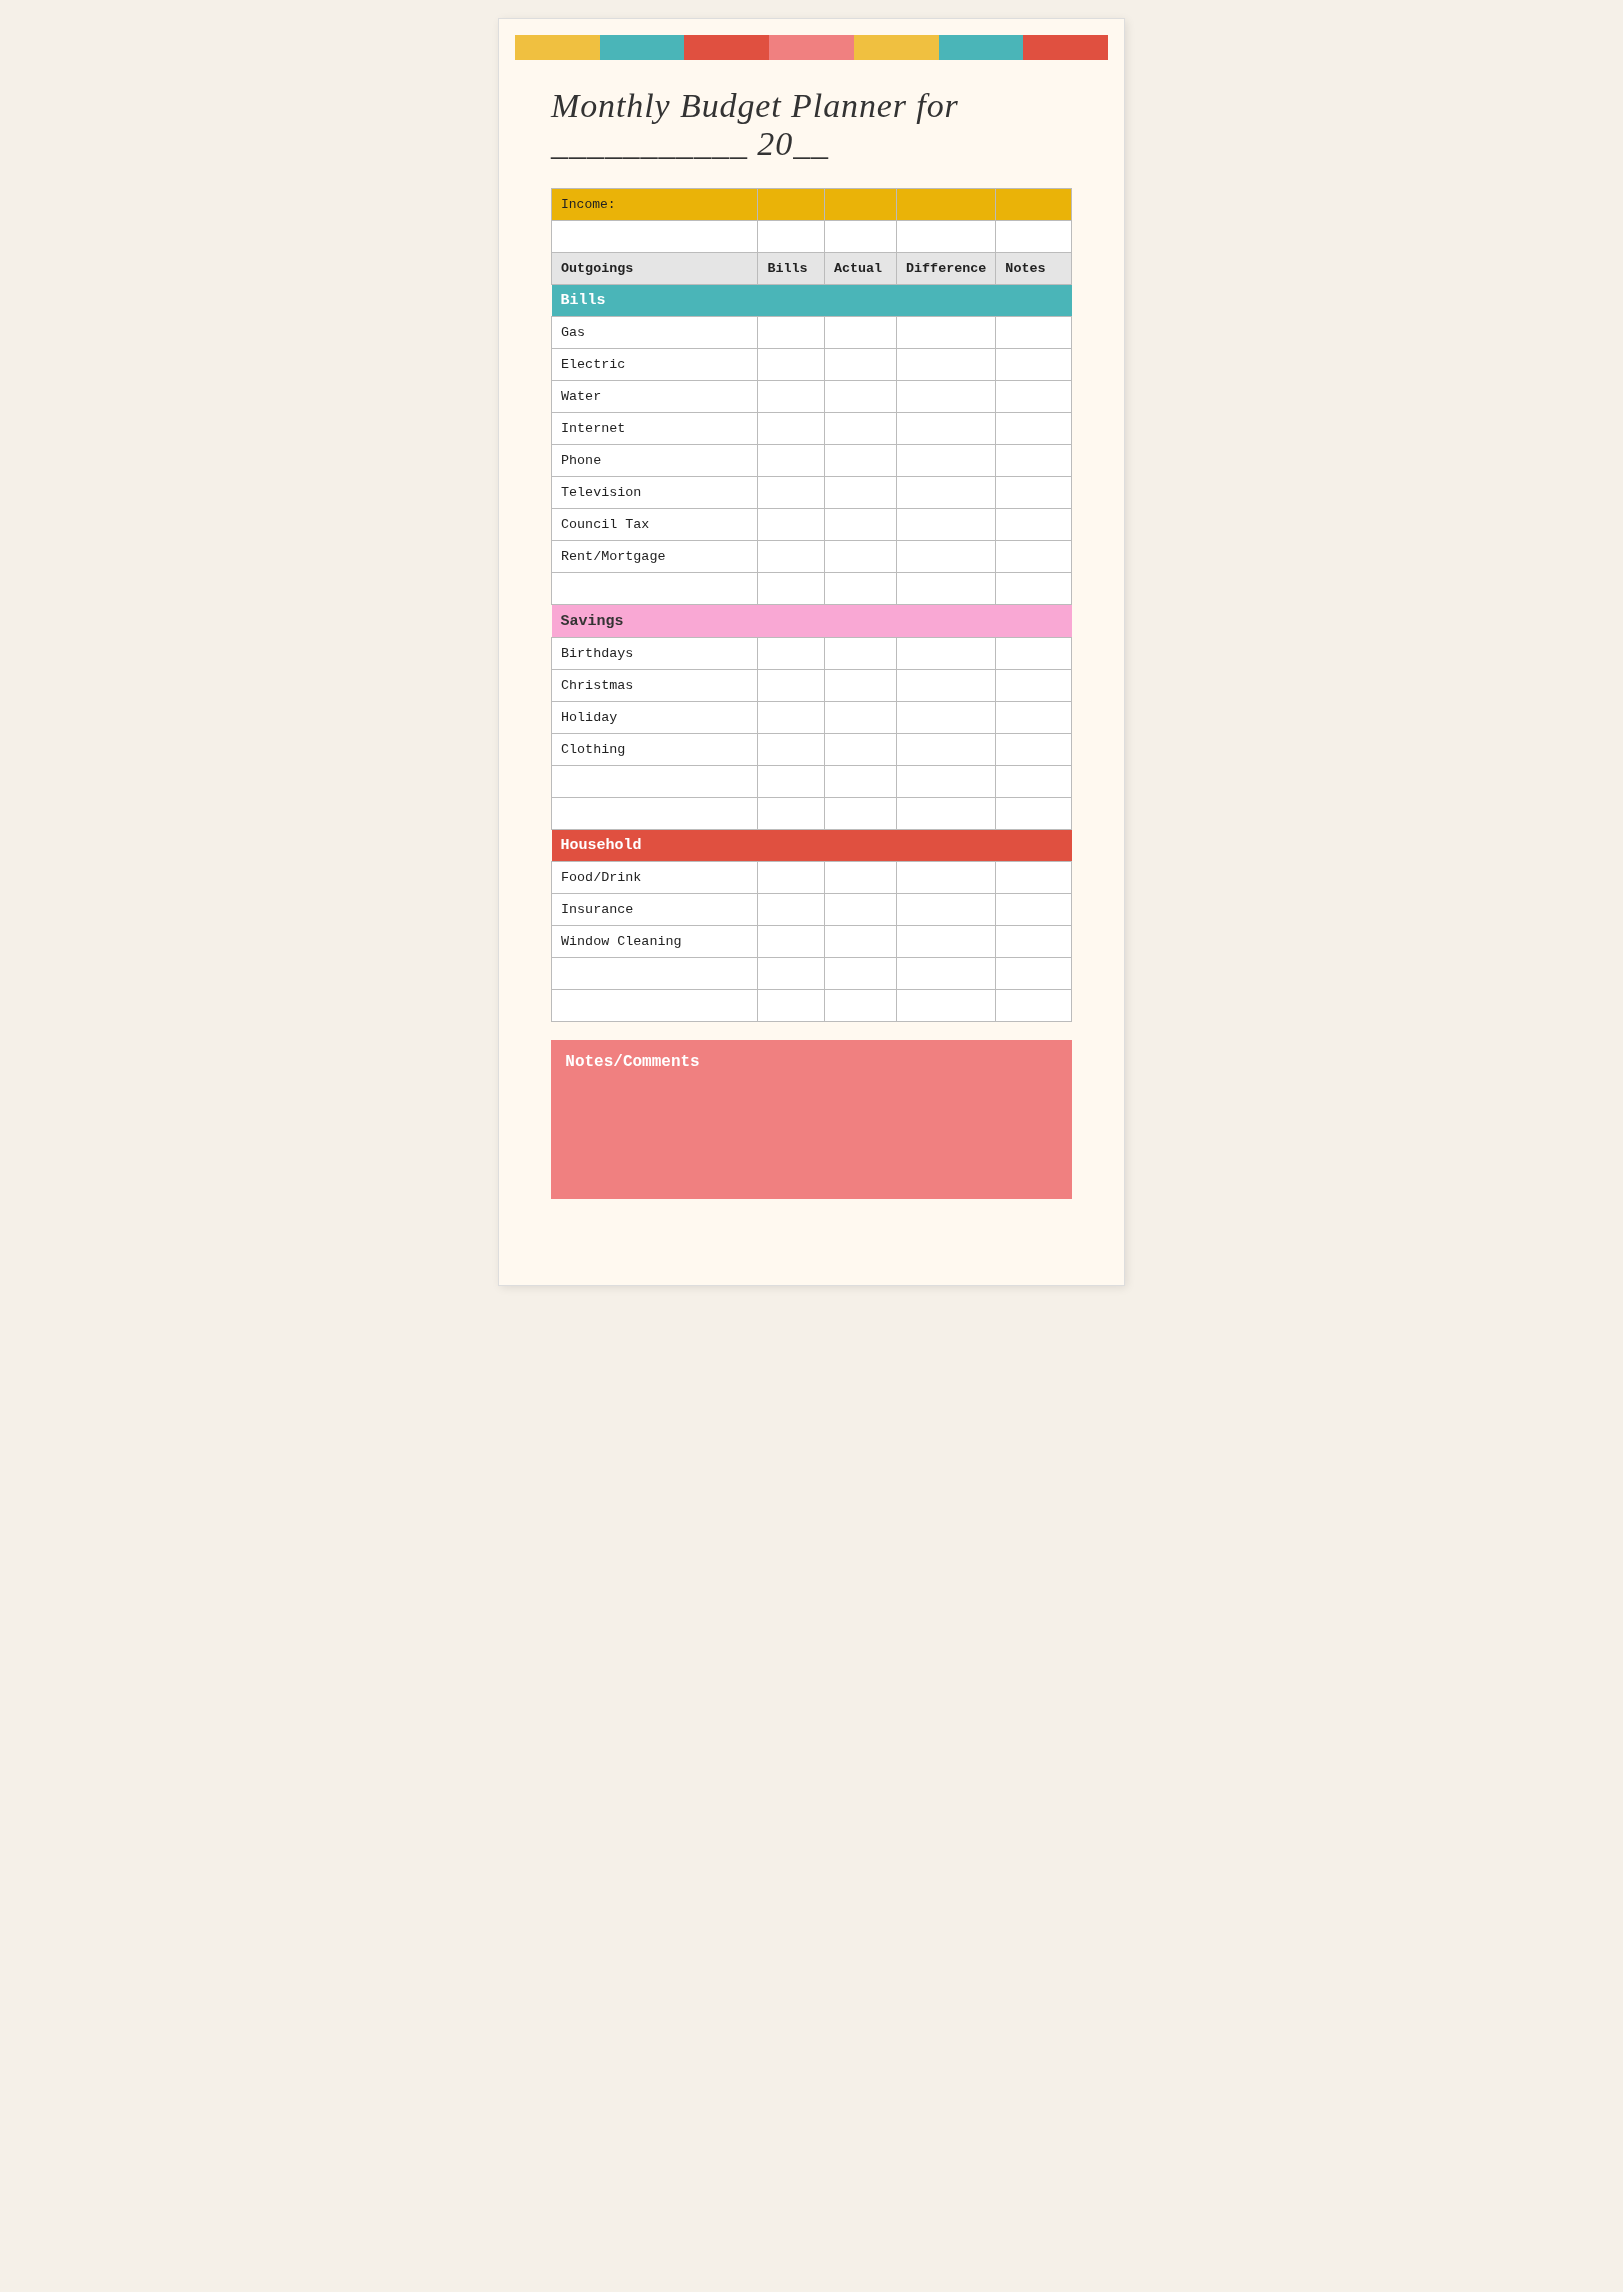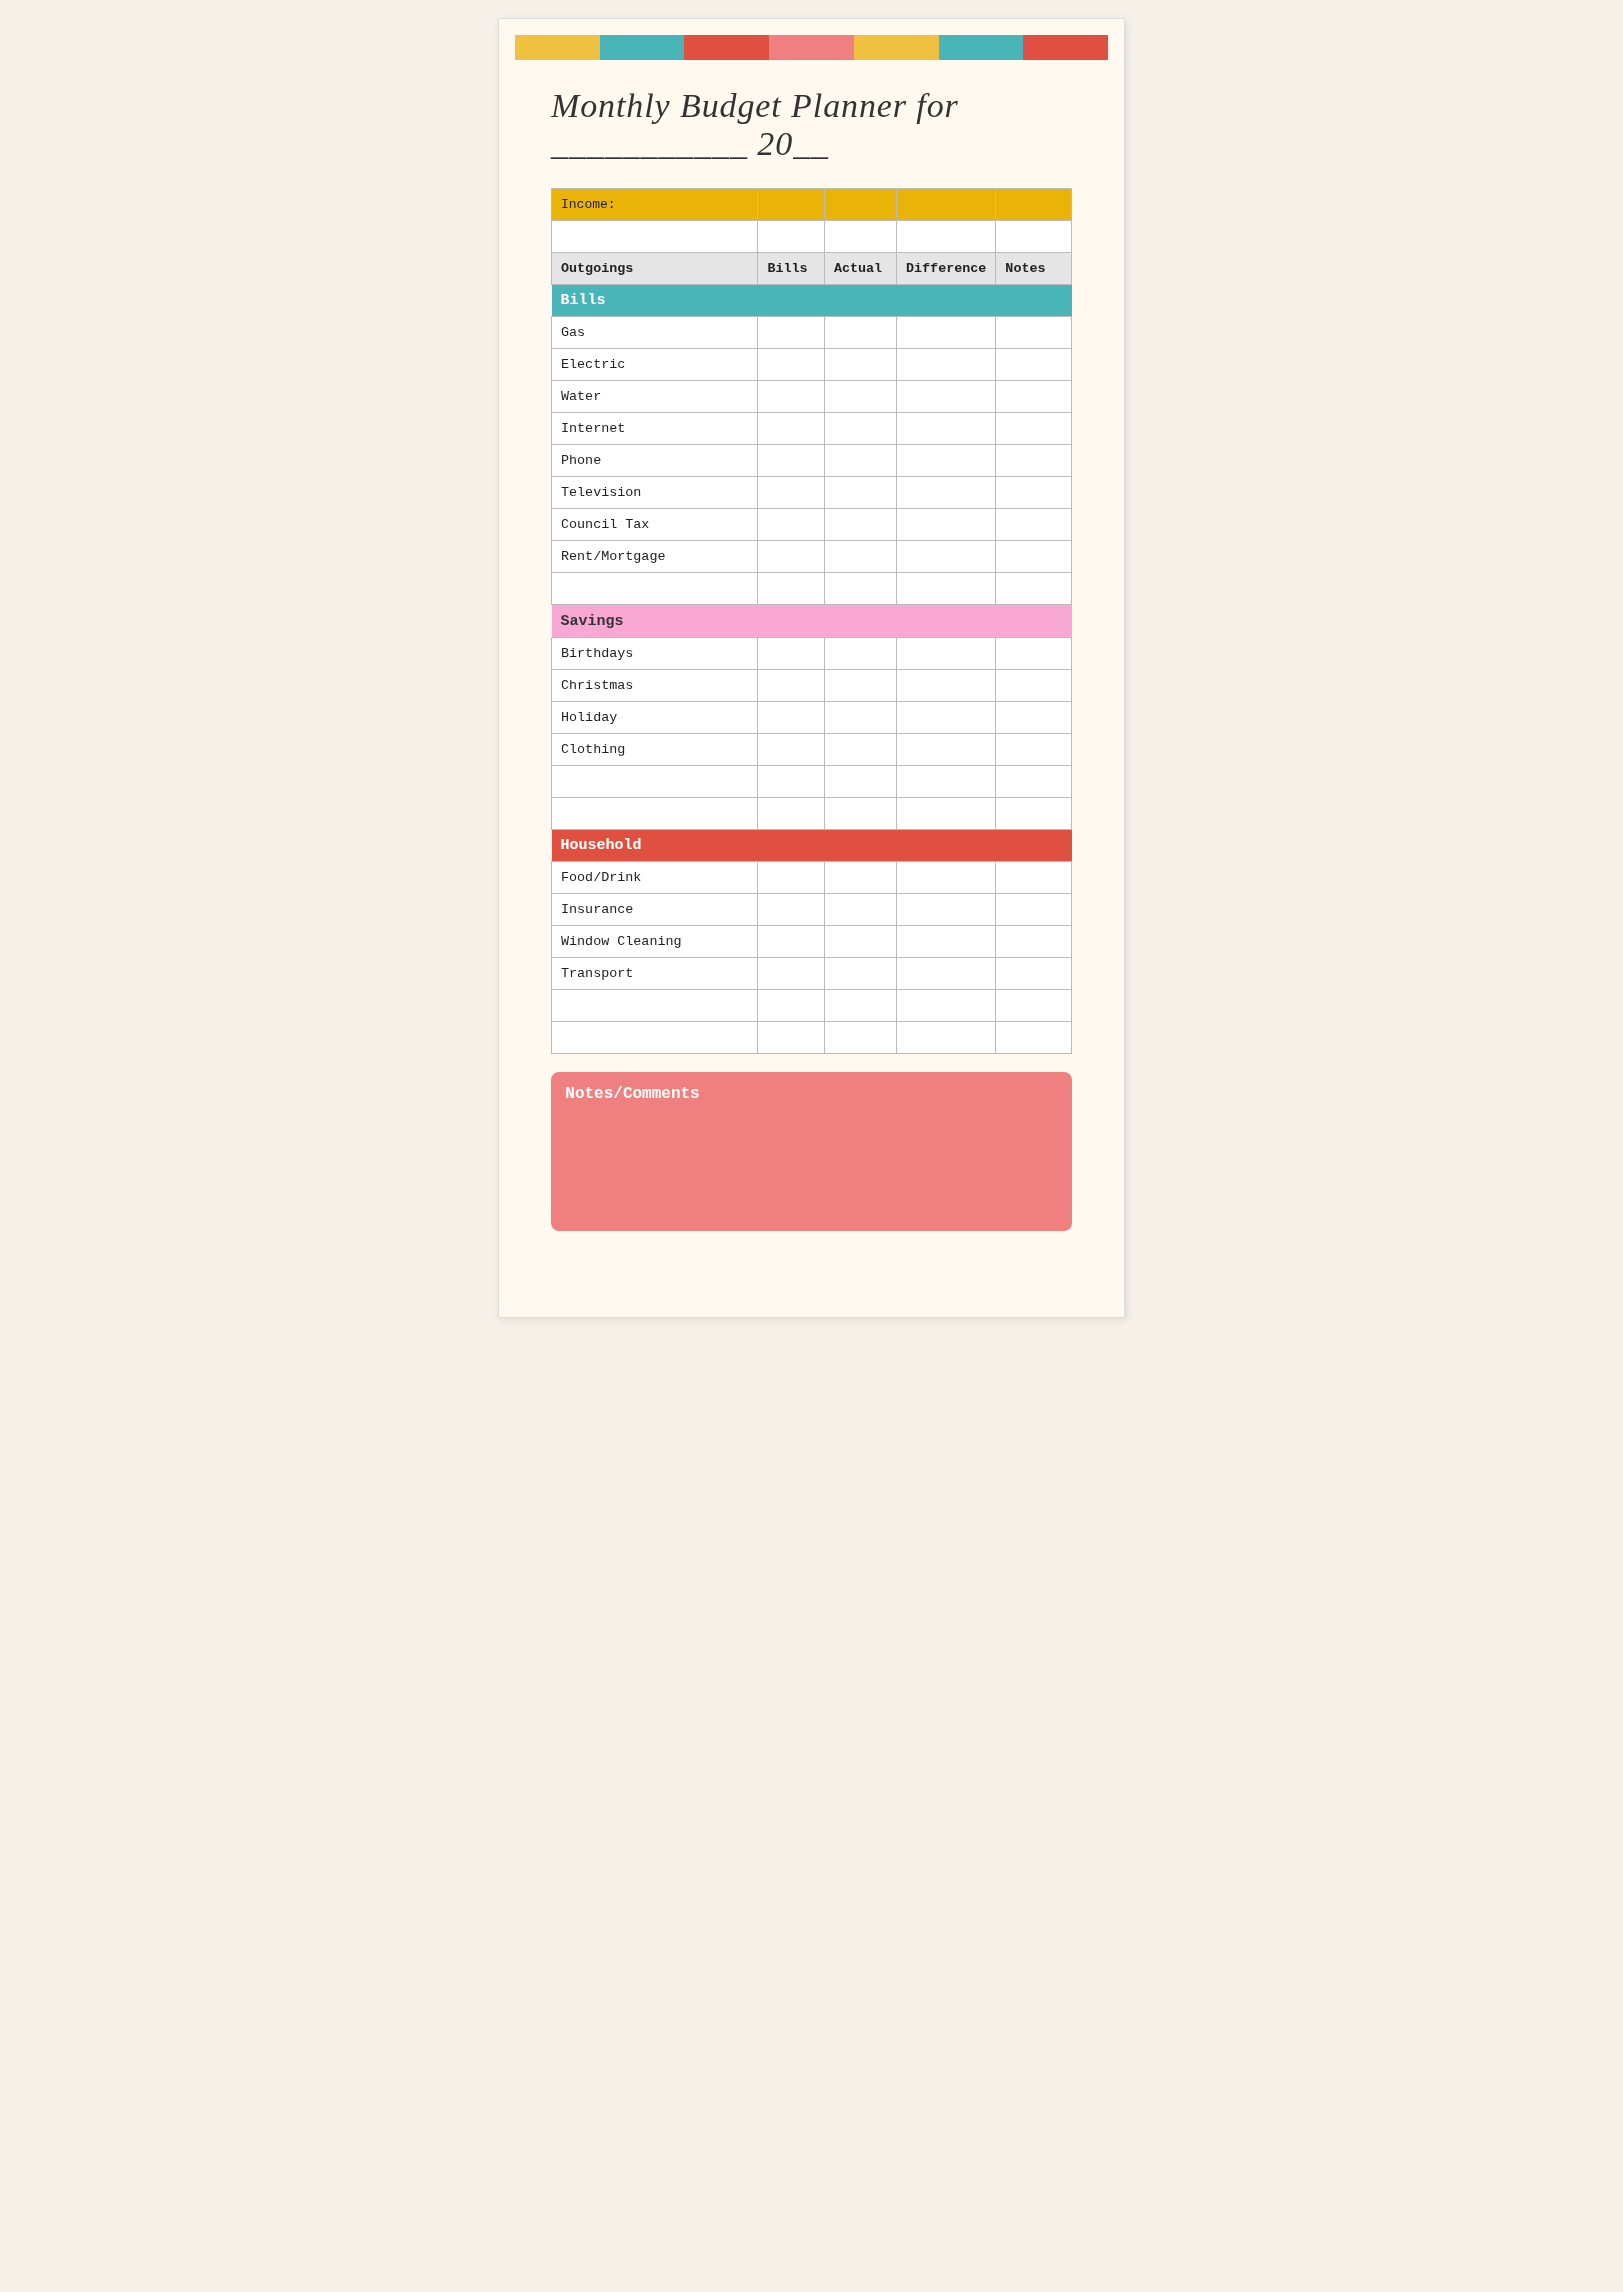--- a/index.html
+++ b/index.html
@@ -105,21 +105,21 @@
 
     .row-empty td {
       background: #fff;
       height: 32px;
     }
 
     
     .notes-section {
       margin-top: 18px;
       background: #f08080;
-      border-radius: 8px;
+      border-radius: 0;
       padding: 12.5px 14.3px;
       min-height: 143px;
     }
 
     .notes-title {
       font-family: 'Courier New', Courier, monospace;
       font-size: 16px;
       color: #fff;
       margin-bottom: 9px;
       font-weight: bold;
@@ -323,27 +323,20 @@
       </tr>
       <tr class="row-data">
         <td>Insurance</td>
         <td></td>
             <td></td>
             <td></td>
             <td></td>
       </tr>
       <tr class="row-data">
         <td>Window Cleaning</td>
-        <td></td>
-            <td></td>
-            <td></td>
-            <td></td>
-      </tr>
-      <tr class="row-data">
-        <td>Transport</td>
         <td></td>
             <td></td>
             <td></td>
             <td></td>
       </tr>
 
       <tr class="row-empty">
         <td></td>
             <td></td>
             <td></td>

